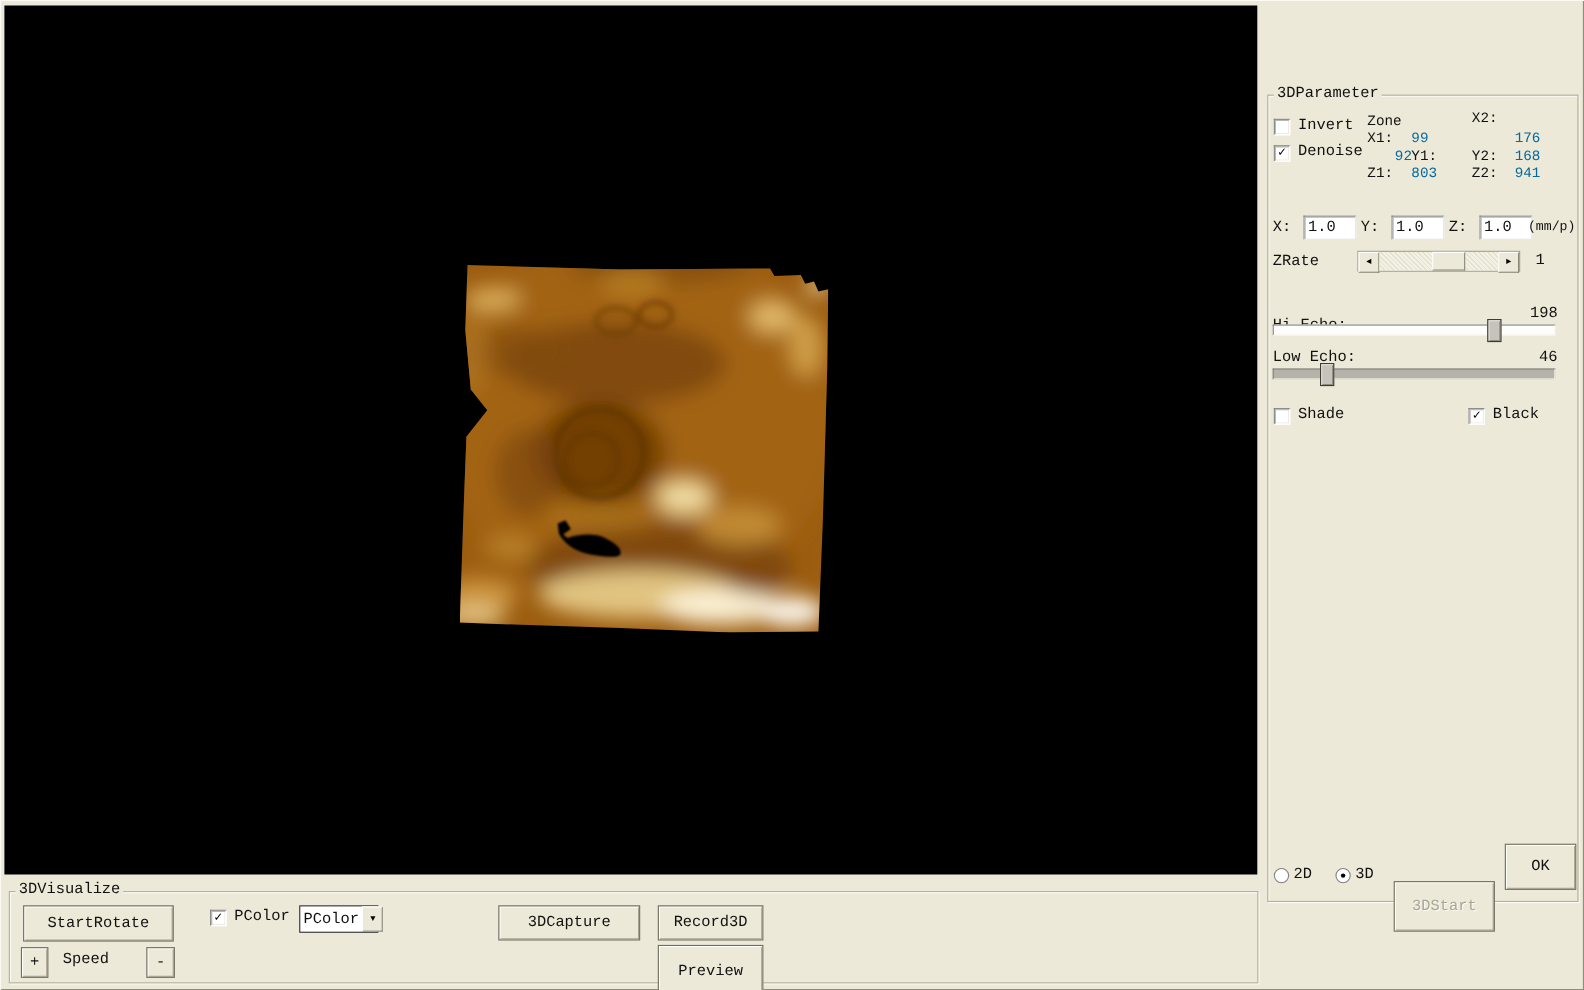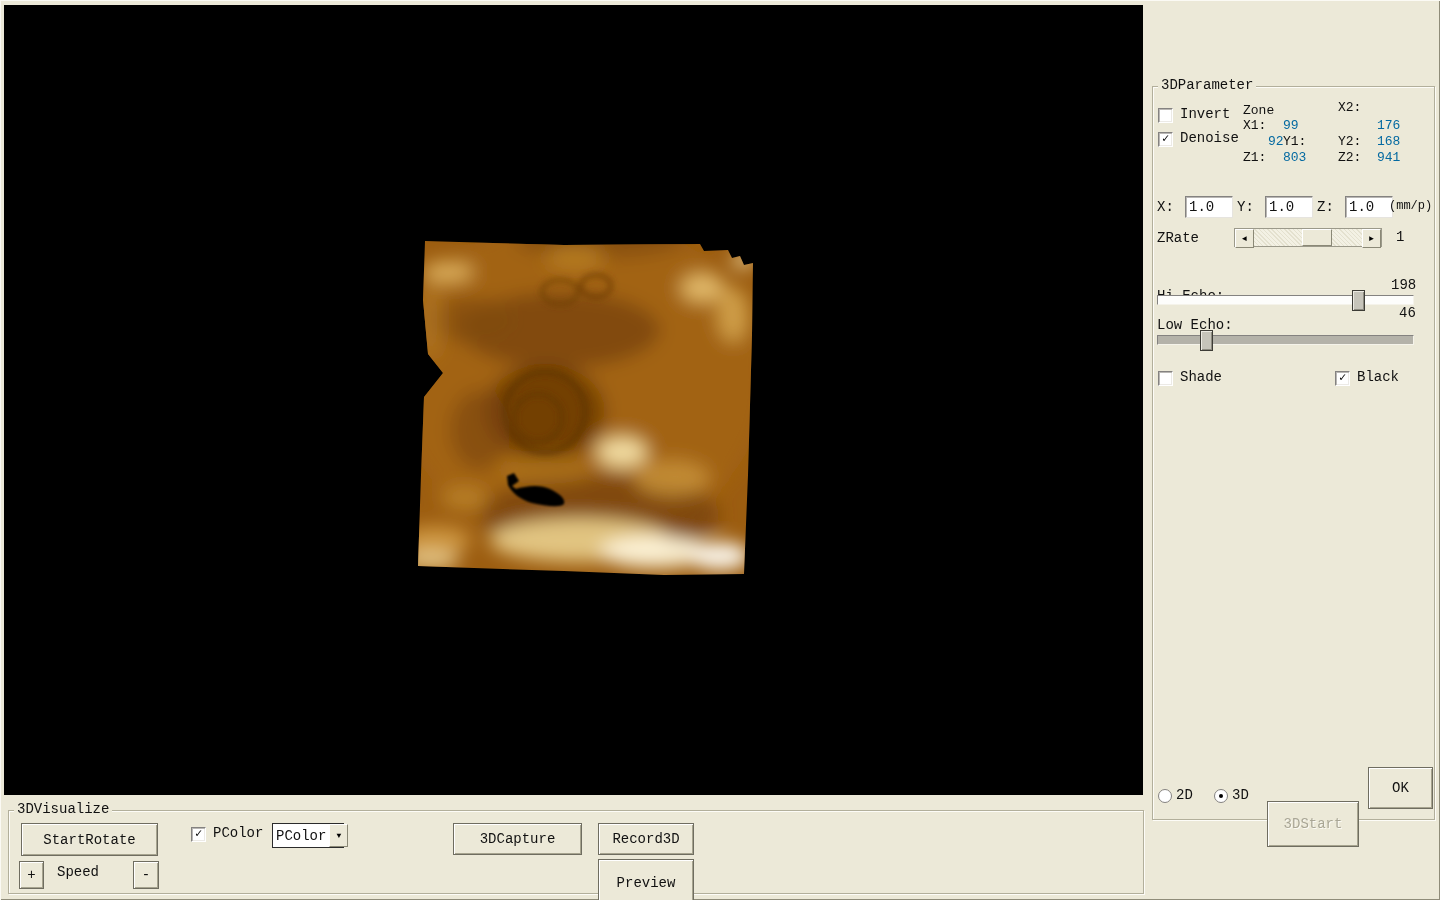--- a/index.html
+++ b/index.html
@@ -226,21 +226,21 @@
         </div>
     </div>
     <span class="lbl" style="left:243px;top:143px;">1</span>
 
     <span class="lbl" style="left:4px;top:191px;margin-top:11px;">Hi Echo:</span>
     <span class="lbl" style="left:238px;top:191px;">198</span>
     <div class="track white" style="left:4px;top:208px;width:255px;"></div>
     <div class="thumb" style="left:199px;top:203px;"></div>
 
     <span class="lbl" style="left:4px;top:231px;">Low Echo:</span>
-    <span class="lbl" style="left:246px;top:219px;">46</span>
+    <span class="lbl" style="left:246px;top:231px;">46</span>
     <div class="track gray" style="left:4px;top:248px;width:255px;"></div>
     <div class="thumb" style="left:47px;top:243px;"></div>
 
     <span class="cb" style="left:5px;top:284px;"></span>
     <span class="lbl" style="left:27px;top:283px;">Shade</span>
     <span class="cb" style="left:182px;top:284px;">
       <span class="check">✓</span>
     </span>
     <span class="lbl" style="left:204px;top:283px;">Black</span>
 

